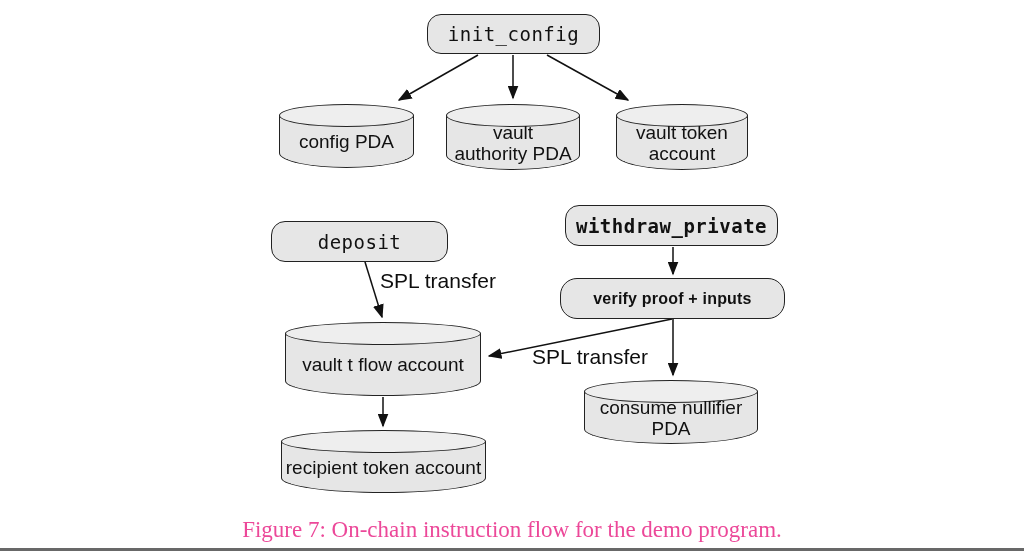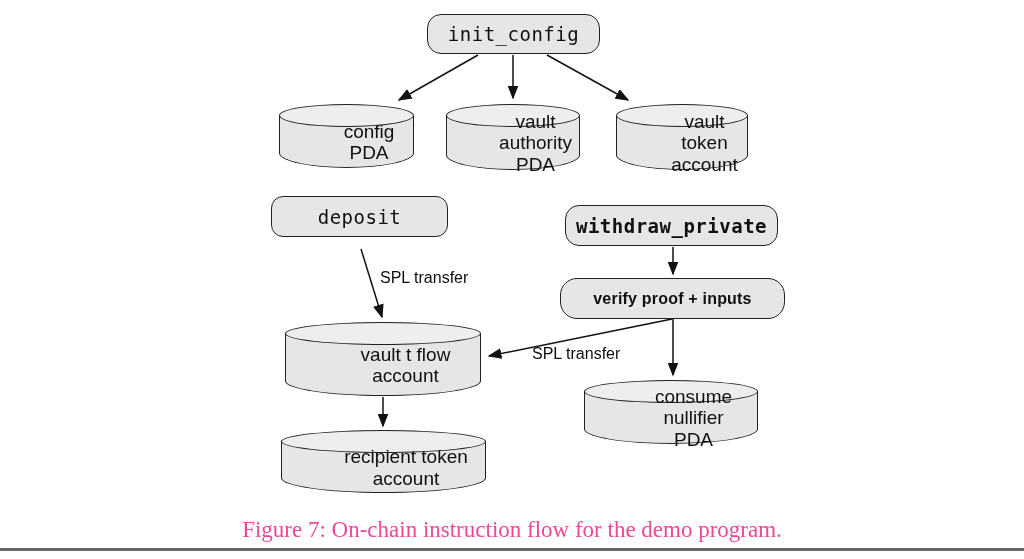--- a/index.html
+++ b/index.html
@@ -26,23 +26,23 @@
   }
   .cyl-top{
     position:absolute;left:0;right:0;top:0;height:23px;box-sizing:border-box;
     background:#eeeeee;
     border:1.7px solid var(--node-border,#222);
     border-radius:50%;
   }
   .cyl-label{
     position:absolute;left:2px;right:2px;top:22px;bottom:10px;
     display:flex;align-items:center;justify-content:center;text-align:center;
-    font-size:19px;line-height:1.12;white-space:pre-line;margin-left:45px;
+    font-size:19px;line-height:1.12;white-space:pre-line;
   }
-  .edge-label{position:absolute;font-size:16px;color:#0d0d0d;}
+  .edge-label{position:absolute;font-size:21px;color:#0d0d0d;}
   .caption{
     position:absolute;left:0;right:0;top:517px;text-align:center;
     font-family:"Liberation Serif",serif;font-size:23px;color:#ec4899;
   }
   .bottom-artifact{position:absolute;left:0;right:0;top:548px;height:3px;background:#4d4d4d;opacity:.85;}
 </style>
 </head>
 <body>
 
 <div class="canvas">
@@ -60,21 +60,21 @@
       <line x1="361" y1="249" x2="382" y2="317" marker-end="url(#ah)"></line>
       <line x1="673" y1="247" x2="673" y2="274" marker-end="url(#ah)"></line>
       <line x1="672" y1="319" x2="489" y2="356" marker-end="url(#ah)"></line>
       <line x1="673" y1="319" x2="673" y2="375" marker-end="url(#ah)"></line>
       <line x1="383" y1="397" x2="383" y2="426" marker-end="url(#ah)"></line>
     </g>
   </svg>
 
   <div class="node mono" style="left:427px;top:14px;width:173px;height:40px;">init_config</div>
 
-  <div class="node mono" style="left:271px;top:196px;width:177px;height:41px;border-radius:12px;">deposit</div>
+  <div class="node mono" style="left:271px;top:221px;width:177px;height:41px;">deposit</div>
 
   <div class="node mono" style="left:565px;top:205px;width:213px;height:41px;font-weight:bold;">withdraw_private</div>
 
   <div class="node node-verify" style="left:560px;top:278px;width:225px;height:41px;">verify proof + inputs</div>
 
   <div class="cyl" style="left:279px;top:104px;width:135px;height:64px;">
     <div class="cyl-side"></div>
     <div class="cyl-top"></div>
     <div class="cyl-label">config PDA</div>
   </div>

